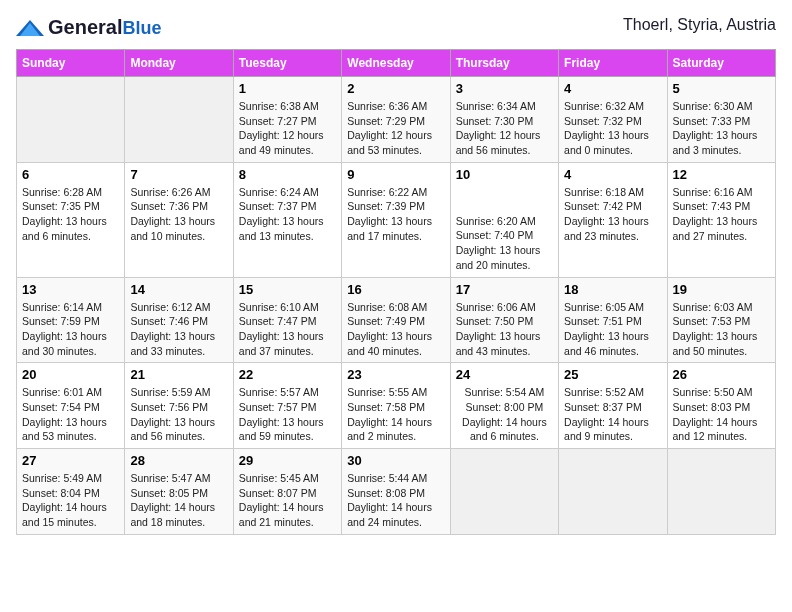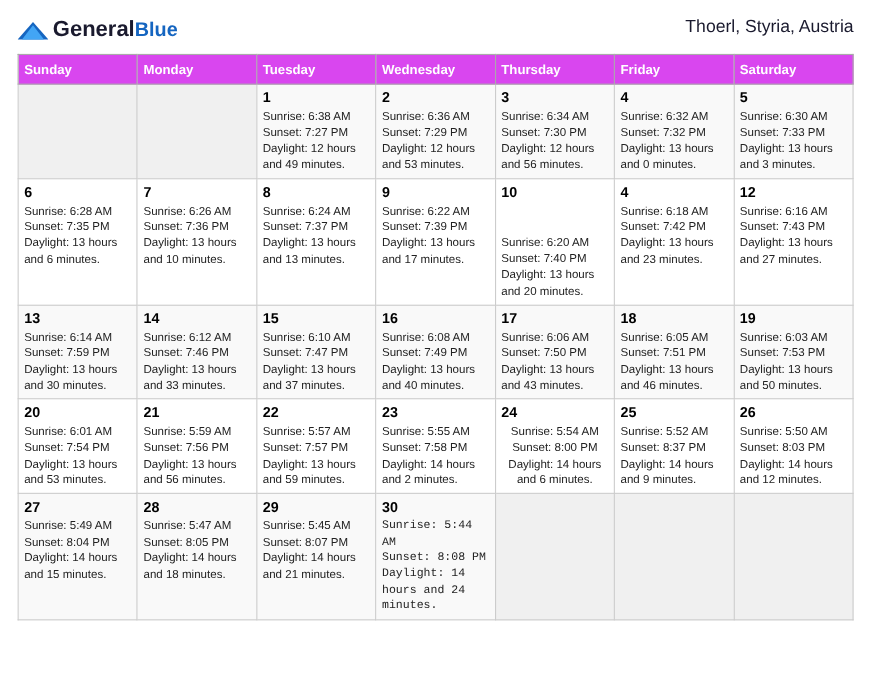--- a/index.html
+++ b/index.html
@@ -297,21 +297,21 @@
 Daylight: 14 hours and 18 minutes.</div>
         </td>
         <td>
           <div class="day-number">29</div>
           <div class="day-info" style="white-space: pre-line;">Sunrise: 5:45 AM
 Sunset: 8:07 PM
 Daylight: 14 hours and 21 minutes.</div>
         </td>
         <td>
           <div class="day-number">30</div>
-          <div class="day-info" style="white-space: pre-line; font-family: Liberation Mono, monospace;">Sunrise: 5:44 AM
+          <div class="day-info" style="white-space: pre-line;">Sunrise: 5:44 AM
 Sunset: 8:08 PM
 Daylight: 14 hours and 24 minutes.</div>
         </td>
         <td class="empty-cell"></td>
         <td class="empty-cell"></td>
         <td class="empty-cell"></td>
       </tr>
     </tbody>
 </table>
 

